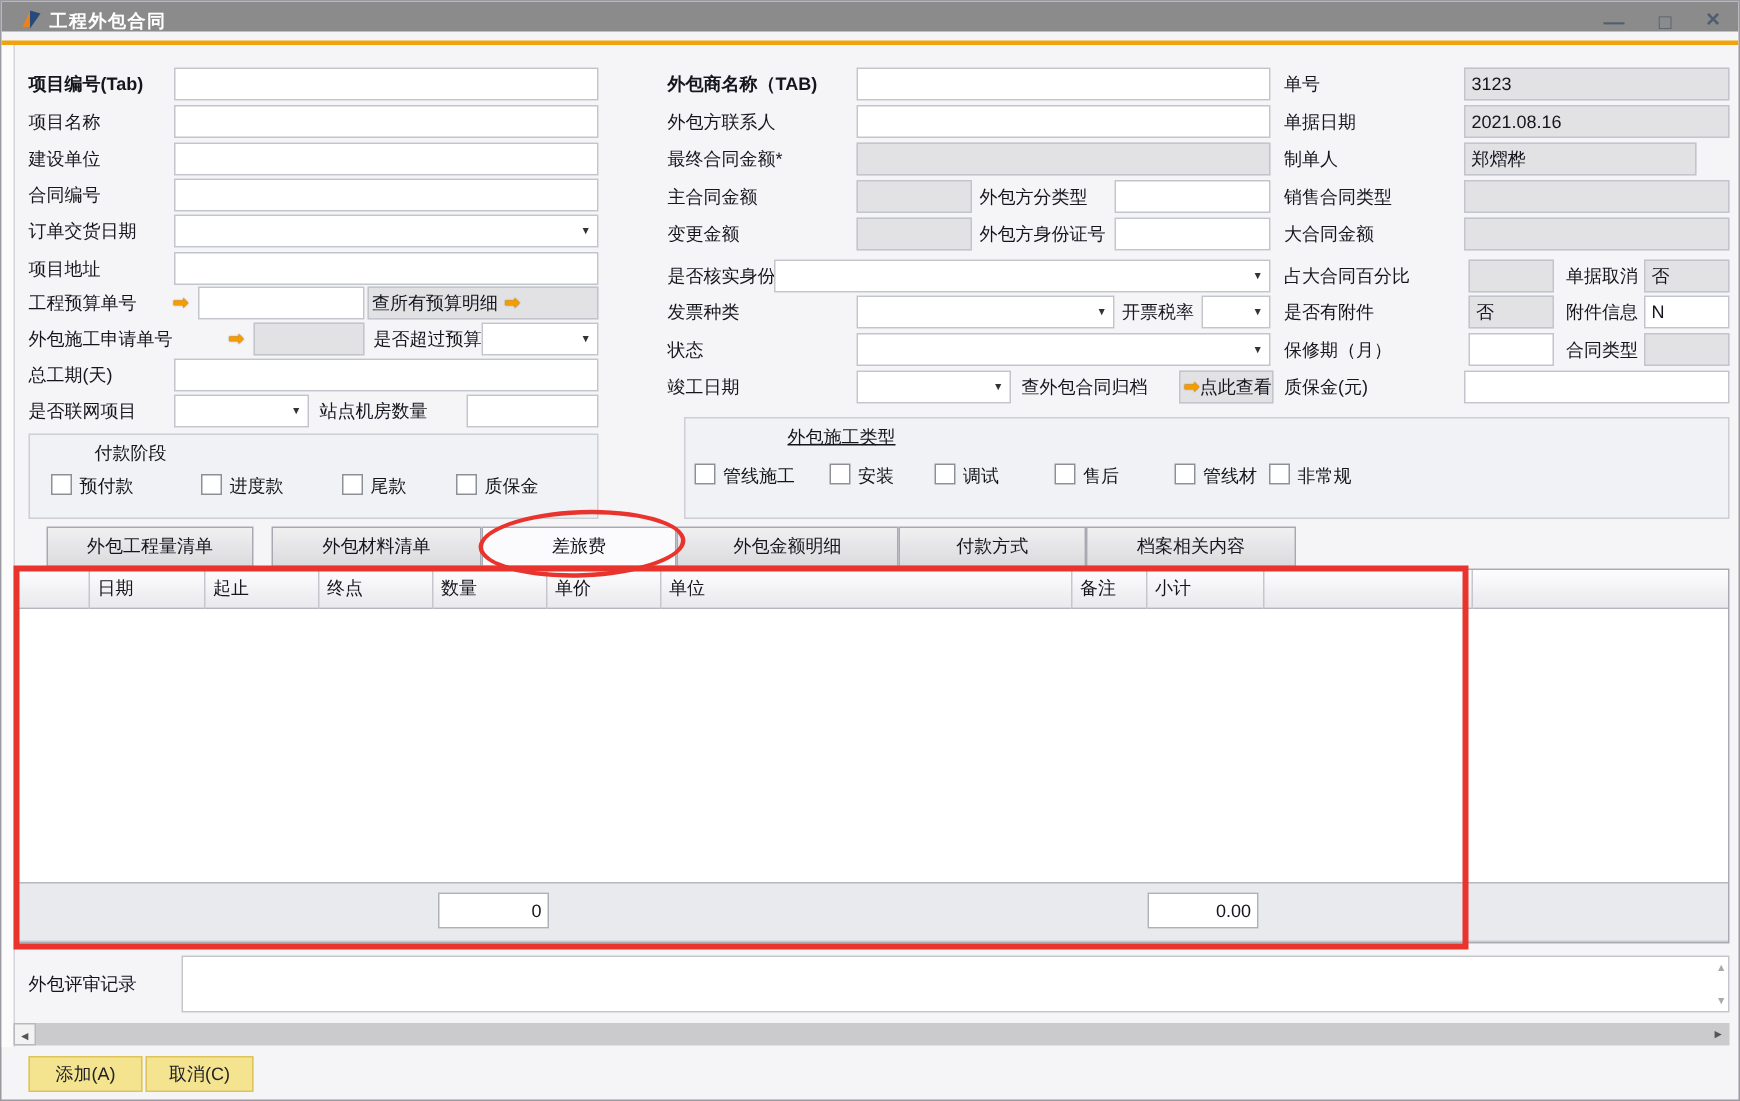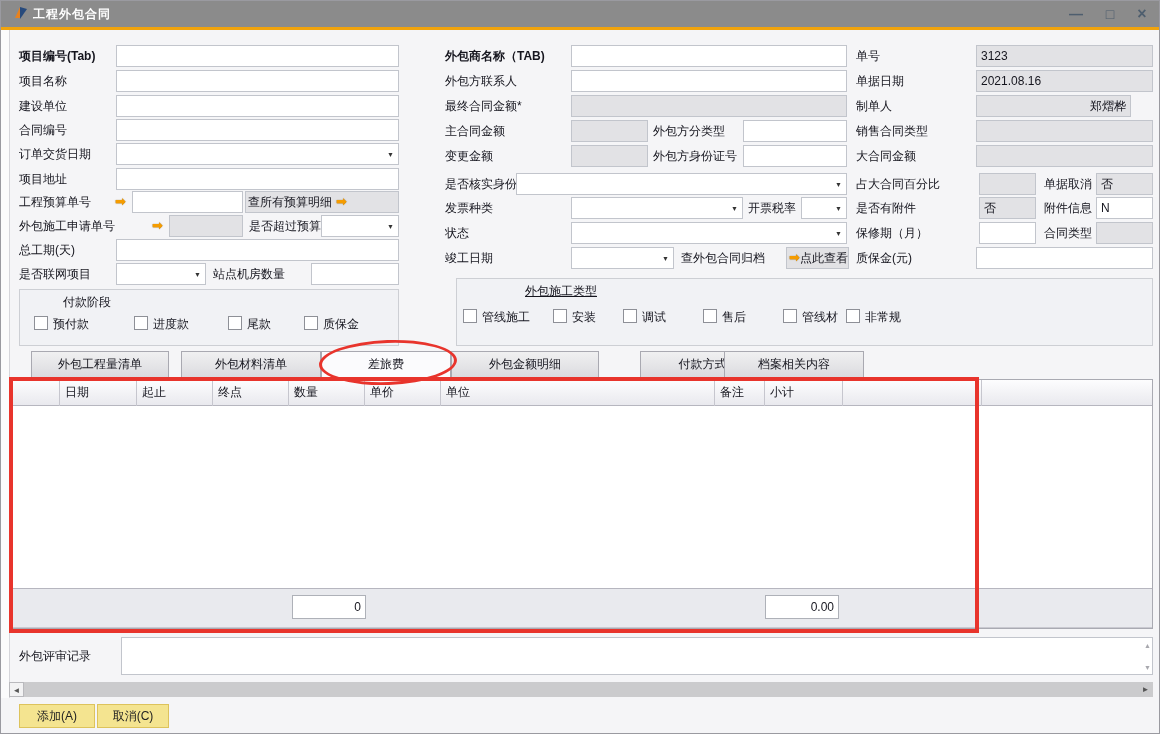--- a/index.html
+++ b/index.html
@@ -1,19 +1,19 @@
 <!DOCTYPE html>
 <html><head>
 <meta charset="utf-8">
 <style>
   html,body{margin:0;padding:0;background:#e9e9e9;}
   #app{position:relative;width:1160px;height:734px;background:#f5f5f7;overflow:hidden;
        font-family:"Liberation Sans","DejaVu Sans",sans-serif;font-size:12px;color:#15151e;
        border:1px solid #9a9aa0;box-sizing:border-box;}
-  .titlebar{position:absolute;left:0;top:0;width:100%;height:26px;background:#8b8b8b;}
+  .titlebar{position:absolute;left:0;top:0;width:100%;height:20px;background:#8b8b8b;}
   .title{position:absolute;left:32px;top:5px;color:#ffffff;font-weight:bold;letter-spacing:1px;}
   .ticon{position:absolute;left:12px;top:4px;width:16px;height:17px;}
   .wc{position:absolute;top:3px;width:26px;height:20px;color:#4e5e6e;font-weight:bold;text-align:center;line-height:20px;font-size:14px;cursor:default;}
   .orange{position:absolute;left:0;top:26px;width:100%;height:3px;background:#f0a30c;}
   .gutter{position:absolute;left:0;top:29px;width:9px;height:668px;background:#fbfbfc;border-right:1px solid #d5d5da;box-sizing:border-box;}
   .lbl{position:absolute;line-height:22px;white-space:nowrap;color:#15151e;}
   .b{font-weight:bold;}
   .u{text-decoration:underline;margin-left:36px;}
   .inp{position:absolute;background:#ffffff;border:1px solid #c2c5cc;height:22px;box-sizing:border-box;line-height:20px;padding:0 4px;overflow:hidden;}
   .ro{background:#e2e2e5;}
@@ -145,21 +145,21 @@
       <span class="caret">▼</span>
     </div>
   <div class="lbl" style="left:680px;top:246px;">查外包合同归档</div>
   <div class="graybtn" style="left:785px;top:246px;width:63px;"><span class="arrow-in" style="margin-left:0;">➡</span><span>点此查看</span></div>
 
   <div class="lbl" style="left:855px;top:44px;">单号</div>
   <div class="inp ro" style="left:975px;top:44px;width:177px;">3123</div>
   <div class="lbl" style="left:855px;top:69px;">单据日期</div>
   <div class="inp ro" style="left:975px;top:69px;width:177px;">2021.08.16</div>
   <div class="lbl" style="left:855px;top:94px;">制单人</div>
-  <div class="inp ro" style="left:975px;top:94px;width:155px;text-align:right;">郑熠桦</div>
+  <div class="inp ro" style="left:975px;top:94px;width:155px;">郑熠桦</div>
   <div class="lbl" style="left:855px;top:119px;">销售合同类型</div>
   <div class="inp ro" style="left:975px;top:119px;width:177px;"></div>
   <div class="lbl" style="left:855px;top:144px;">大合同金额</div>
   <div class="inp ro" style="left:975px;top:144px;width:177px;"></div>
 
   <div class="lbl" style="left:855px;top:172px;">占大合同百分比</div>
   <div class="inp ro" style="left:978px;top:172px;width:57px;"></div>
   <div class="lbl" style="left:1043px;top:172px;">单据取消</div>
   <div class="inp ro" style="left:1095px;top:172px;width:57px;">否</div>
 
@@ -182,21 +182,21 @@
   <div class="cbitem" style="left:552px;top:308px;"><span class="cb"></span><span>安装</span></div>
   <div class="cbitem" style="left:622px;top:308px;"><span class="cb"></span><span>调试</span></div>
   <div class="cbitem" style="left:702px;top:308px;"><span class="cb"></span><span>售后</span></div>
   <div class="cbitem" style="left:782px;top:308px;"><span class="cb"></span><span>管线材</span></div>
   <div class="cbitem" style="left:845px;top:308px;"><span class="cb"></span><span>非常规</span></div>
 
   <div class="tab" style="left:30px;width:138px;">外包工程量清单</div>
   <div class="tab" style="left:180px;width:140px;">外包材料清单</div>
   <div class="tab active" style="left:320px;width:130px;">差旅费</div>
   <div class="tab" style="left:450px;width:148px;">外包金额明细</div>
-  <div class="tab" style="left:598px;width:125px;margin-left:41px;">付款方式</div>
+  <div class="tab" style="left:598px;width:125px;">付款方式</div>
   <div class="tab" style="left:723px;width:140px;">档案相关内容</div>
 
   <div class="tbl">
     <div class="thead">
       <div class="th" style="left:0;width:47px;border-left:none;"></div>
       <div class="th" style="left:47px;width:77px;">日期</div>
       <div class="th" style="left:124px;width:76px;">起止</div>
       <div class="th" style="left:200px;width:76px;">终点</div>
       <div class="th" style="left:276px;width:76px;">数量</div>
       <div class="th" style="left:352px;width:76px;">单价</div>

